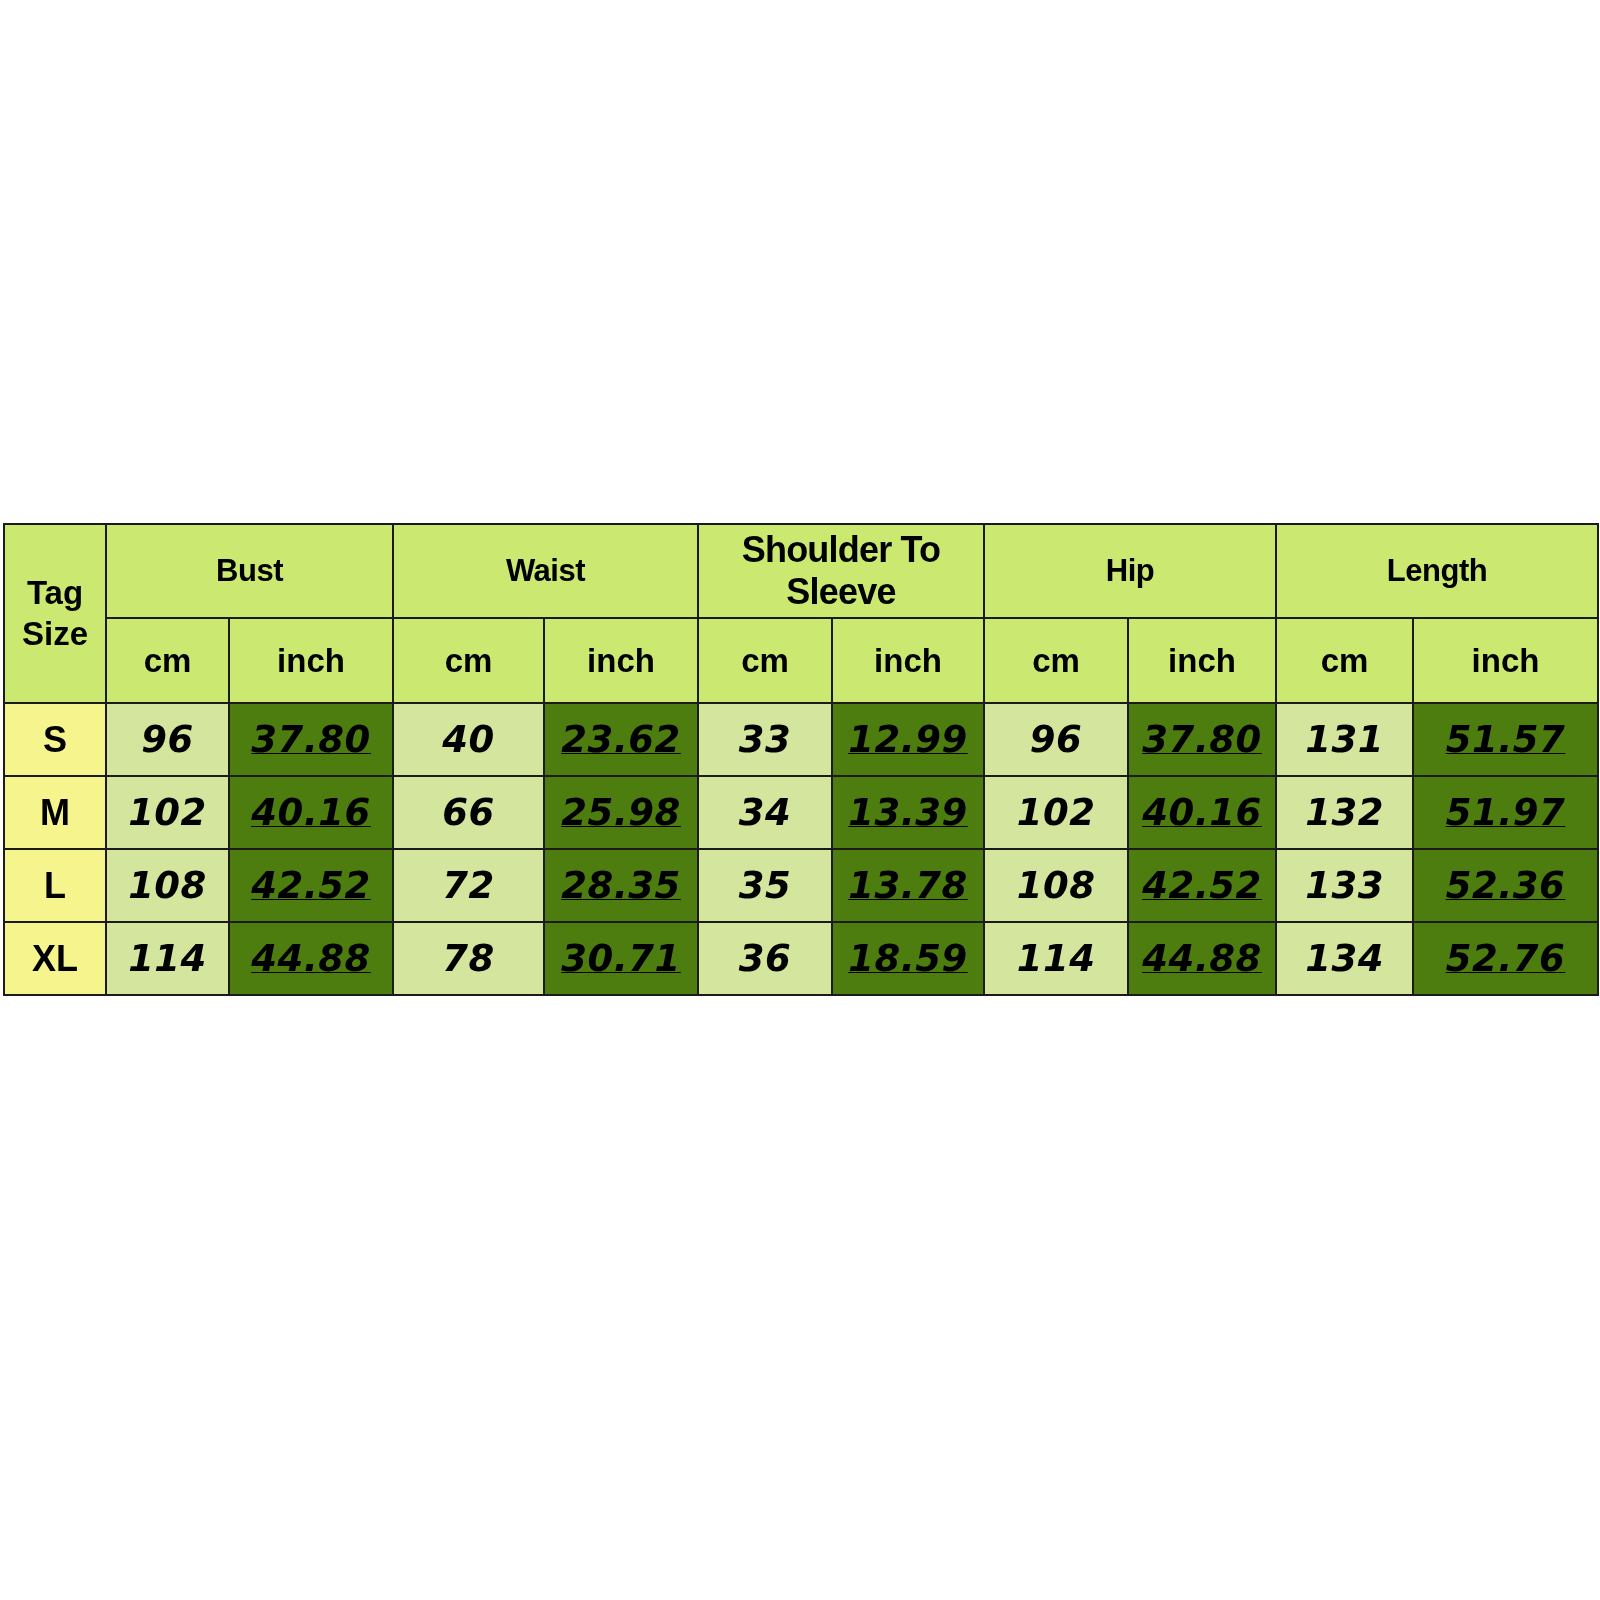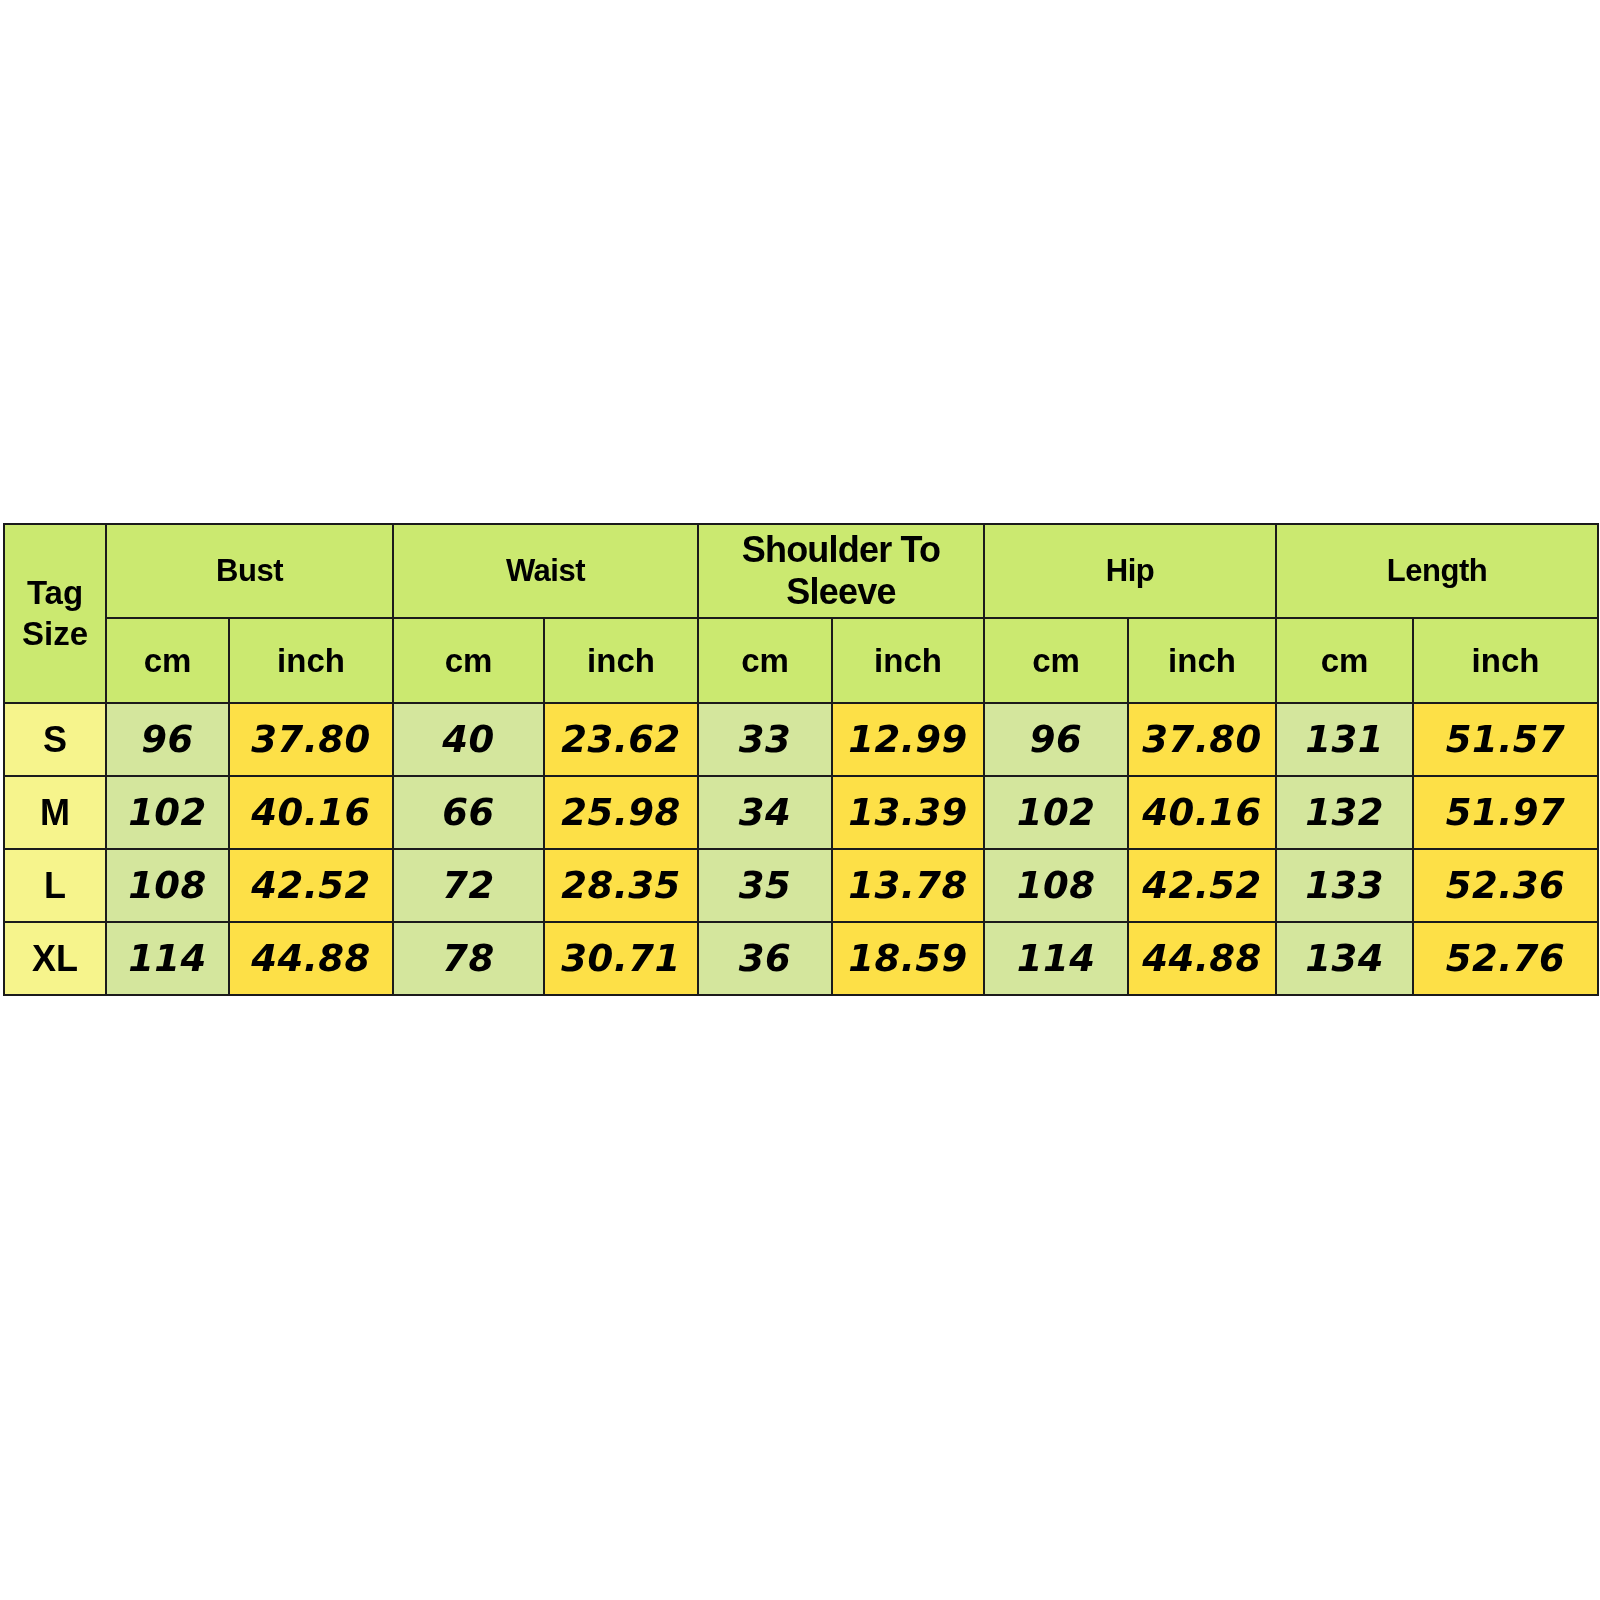--- a/index.html
+++ b/index.html
@@ -86,21 +86,22 @@
     background: #f6f48c;
     font-family: "Liberation Sans", sans-serif;
     font-weight: bold;
     font-size: 36px;
   }
 
   td.val-cm {
     background: #d4e69d;
   }
   td.val-inch {
-    background: #fde047;
+    background: #4d7c0f;
+    text-decoration: underline;
   }
 
   td.val-cm span,
   td.val-inch span {
     font-family: "DejaVu Sans", sans-serif;
     font-style: italic;
     font-weight: 600;
     font-size: 37px;
     letter-spacing: 0.5px;
   }

